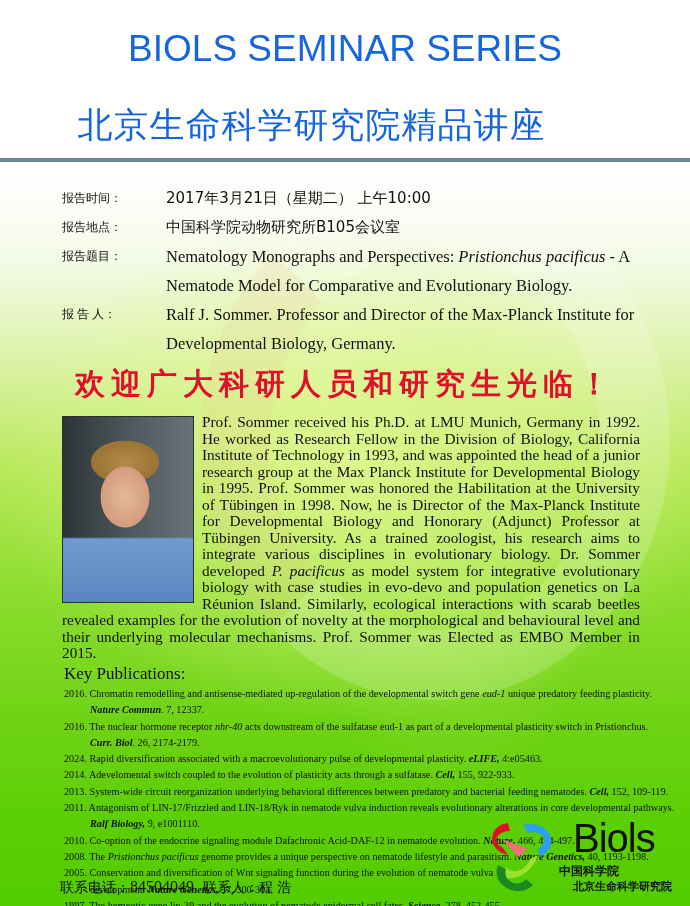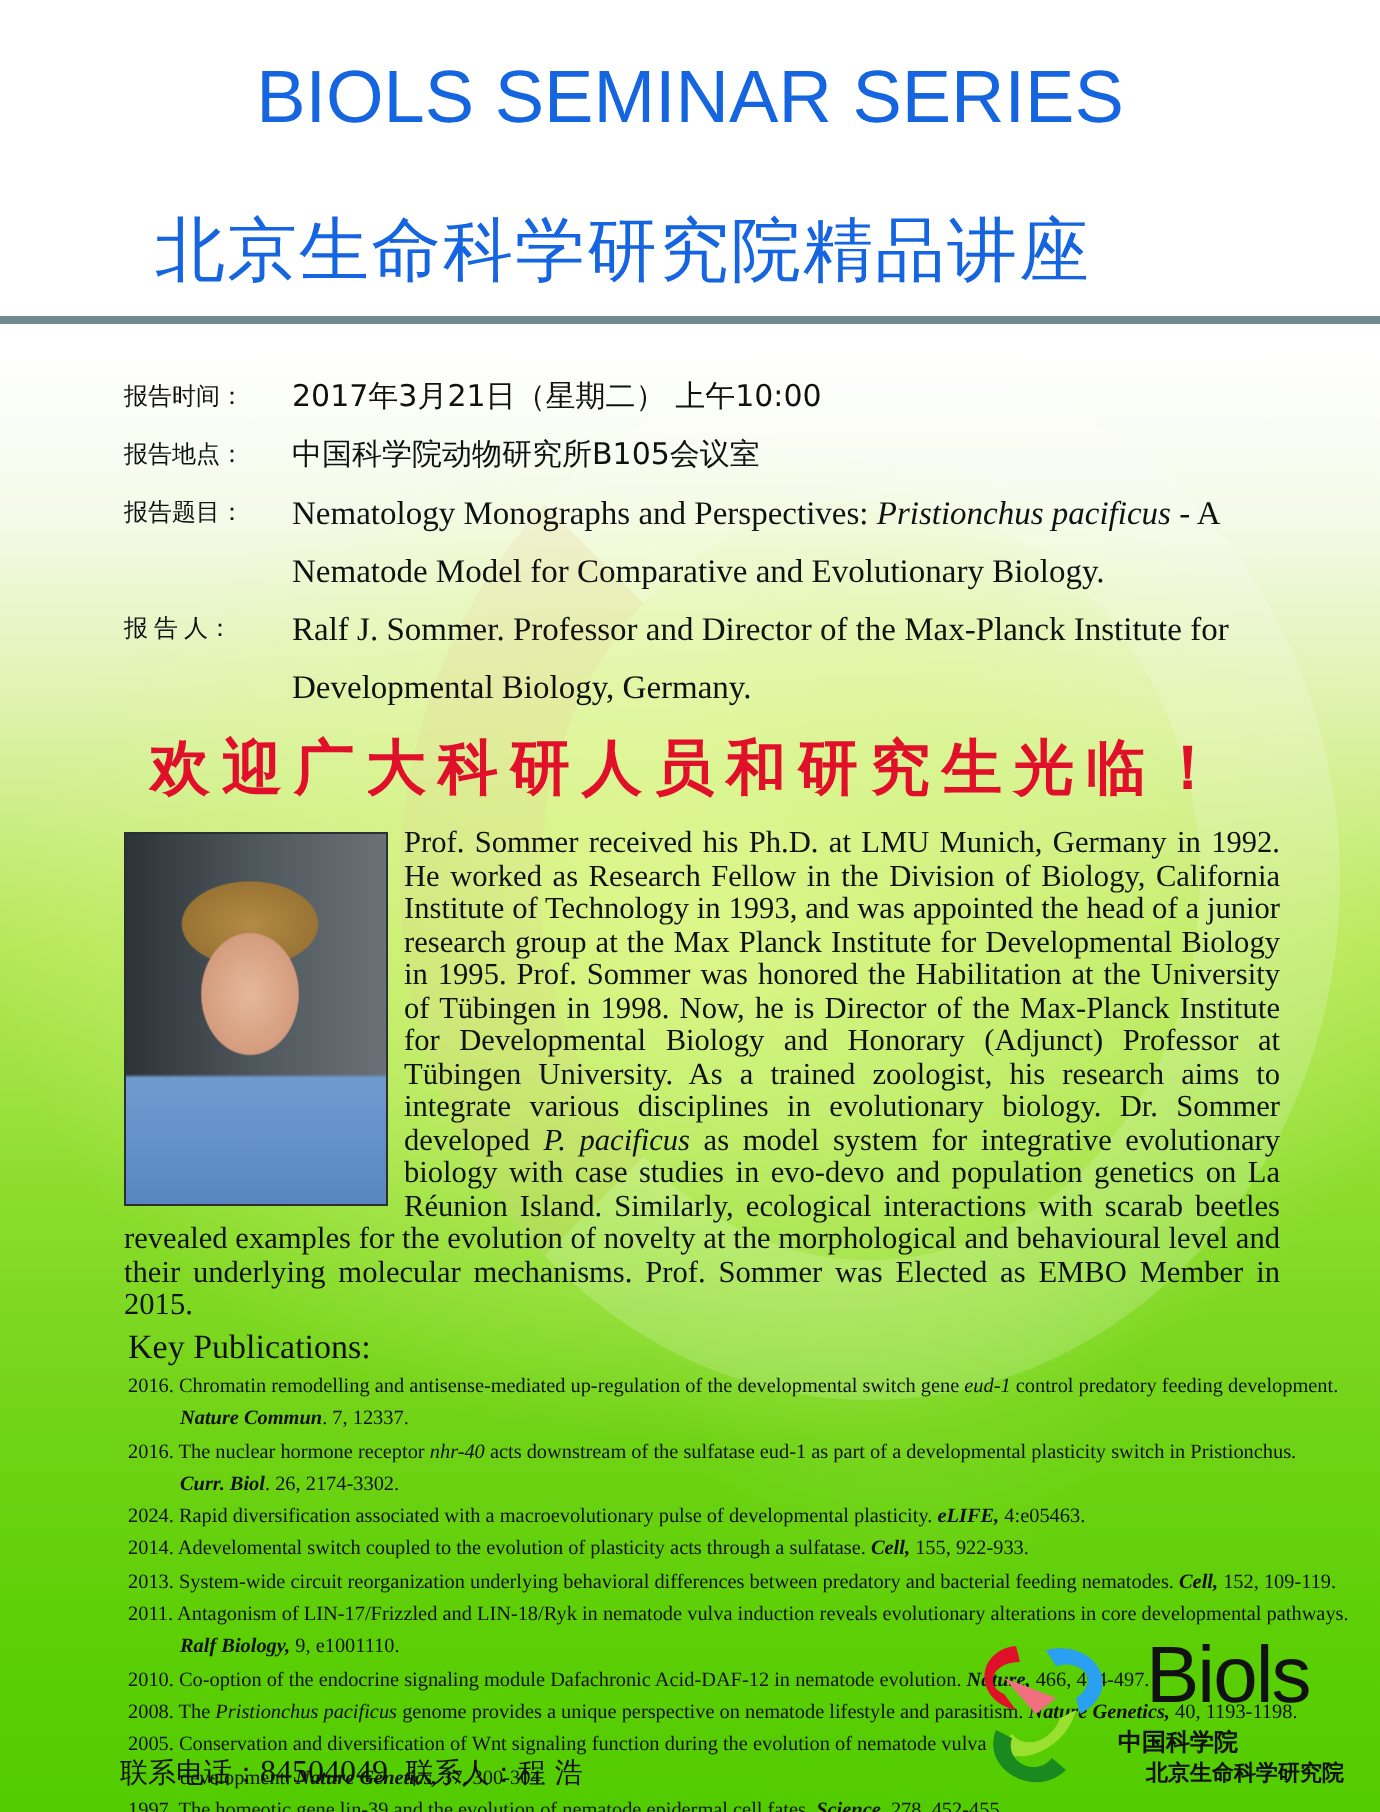--- a/index.html
+++ b/index.html
@@ -35,21 +35,21 @@
     font-family: "DejaVu Sans", sans-serif;
     font-size: 35px; color: #1565e0; letter-spacing: 1px;
   }
   .divider {
     position: absolute; top: 158px; left: 0; width: 690px; height: 4px;
     background: #6e8a90;
   }
   .info { position: absolute; left: 62px; top: 184px; width: 600px; font-size: 16.5px; }
   .info-row { display: flex; line-height: 29px; }
   .info-label { width: 84px; flex: none; font-family: Liberation Serif, serif; font-size: 12px; white-space: pre; }
-  .info-value { flex: 1; }
+  .info-value { flex: 1; margin-left: 20px; }
   .welcome {
     position: absolute; top: 364px; left: 0; width: 690px; text-align: center;
     font-family: "DejaVu Serif", serif; font-weight: bold;
     font-size: 30px; color: #e0102a; letter-spacing: 6px;
   }
   .bio { position: absolute; left: 62px; top: 414px; width: 578px; font-size: 15.3px; line-height: 16.5px; text-align: justify; }
   .photo {
     float: left; width: 130px; height: 185px; margin: 2px 8px 0 0;
     background:
       radial-gradient(ellipse 40px 50px at 62px 80px, #e5b89a 0%, #d49c7e 60%, rgba(0,0,0,0) 62%),
@@ -104,22 +104,22 @@
 
 <div class="welcome">欢迎广大科研人员和研究生光临！</div>
 
 <div class="bio">
   <div class="photo"></div>
   <span>Prof. Sommer received his Ph.D. at LMU Munich, Germany in 1992. He worked as Research Fellow in the Division of Biology, California Institute of Technology in 1993, and was appointed the head of a junior research group at the Max Planck Institute for Developmental Biology in 1995. Prof. Sommer was honored the Habilitation at the University of Tübingen in 1998. Now, he is Director of the Max-Planck Institute for Developmental Biology and Honorary (Adjunct) Professor at Tübingen University. As a trained zoologist, his research aims to integrate various disciplines in evolutionary biology. Dr. Sommer developed </span><i>P. pacificus</i><span> as model system for integrative evolutionary biology with case studies in evo-devo and population genetics on La Réunion Island. Similarly, ecological interactions with scarab beetles revealed examples for the evolution of novelty at the morphological and behavioural level and their underlying molecular mechanisms. Prof. Sommer was Elected as EMBO Member in 2015.</span>
 </div>
 
 <div class="pubs-title">Key Publications:</div>
 <div class="pubs">
-  <div class="pub"><span>2016. Chromatin remodelling and antisense-mediated up-regulation of the developmental switch gene </span><i>eud-1</i><span> control predatory feeding development.</span><br><b><i>Nature Commun</i></b><span>. 7, 12337.</span></div>
-  <div class="pub"><span>2016. The nuclear hormone receptor </span><i>nhr-40</i><span> acts downstream of the sulfatase eud-1 as part of a developmental plasticity switch in Pristionchus.</span><br><b><i>Curr. Biol</i></b><span>. 26, 2174-3302.</span></div>
+  <div class="pub"><span>2016. Chromatin remodelling and antisense-mediated up-regulation of the developmental switch gene </span><i>eud-1</i><span> unique predatory feeding plasticity.</span><br><b><i>Nature Commun</i></b><span>. 7, 12337.</span></div>
+  <div class="pub"><span>2016. The nuclear hormone receptor </span><i>nhr-40</i><span> acts downstream of the sulfatase eud-1 as part of a developmental plasticity switch in Pristionchus.</span><br><b><i>Curr. Biol</i></b><span>. 26, 2174-2179.</span></div>
   <div class="pub"><span>2024. Rapid diversification associated with a macroevolutionary pulse of developmental plasticity. </span><b><i>eLIFE,</i></b><span> 4:e05463.</span></div>
   <div class="pub"><span>2014. Adevelomental switch coupled to the evolution of plasticity acts through a sulfatase. </span><b><i>Cell,</i></b><span> 155, 922-933.</span></div>
   <div class="pub"><span>2013. System-wide circuit reorganization underlying behavioral differences between predatory and bacterial feeding nematodes. </span><b><i>Cell,</i></b><span> 152, 109-119.</span></div>
   <div class="pub"><span>2011. Antagonism of LIN-17/Frizzled and LIN-18/Ryk in nematode vulva induction reveals evolutionary alterations in core developmental pathways.</span><br><b><i>Ralf Biology,</i></b><span> 9, e1001110.</span></div>
   <div class="pub"><span>2010. Co-option of the endocrine signaling module Dafachronic Acid-DAF-12 in nematode evolution. </span><b><i>Nature,</i></b><span> 466, 494-497.</span></div>
   <div class="pub"><span>2008. The </span><i>Pristionchus pacificus</i><span> genome provides a unique perspective on nematode lifestyle and parasitism. </span><b><i>Nature Genetics,</i></b><span> 40, 1193-1198.</span></div>
   <div class="pub" style="width:420px"><span>2005. Conservation and diversification of Wnt signaling function during the evolution of nematode vulva development. </span><b><i>Nature Genetics,</i></b><span> 37, 300-304.</span></div>
   <div class="pub"><span>1997. The homeotic gene lin-39 and the evolution of nematode epidermal cell fates. </span><b><i>Science,</i></b><span> 278, 452-455.</span></div>
 </div>
 

